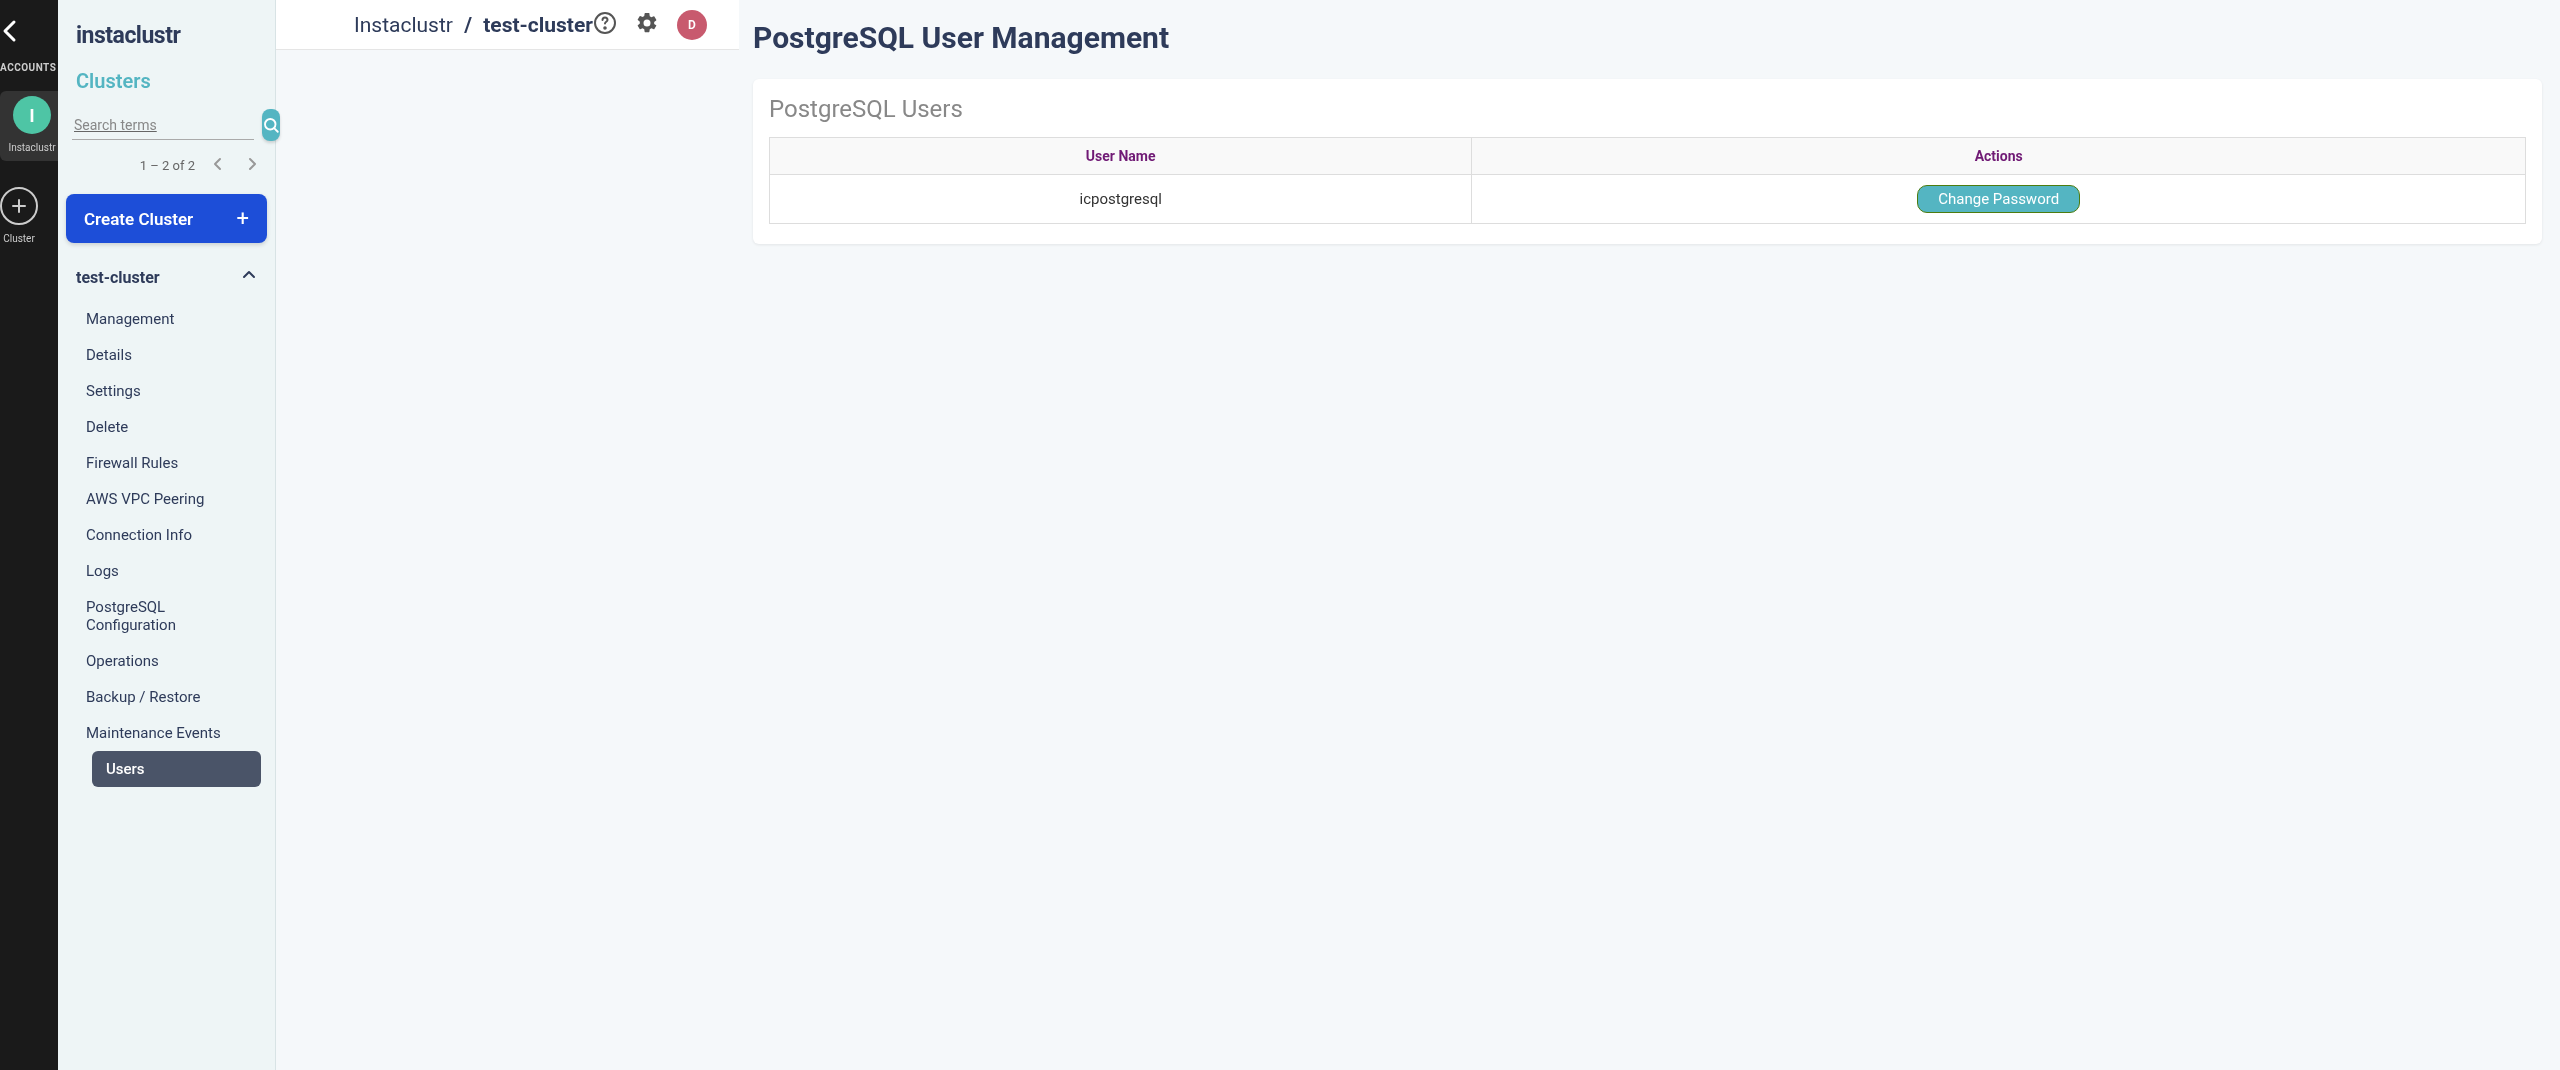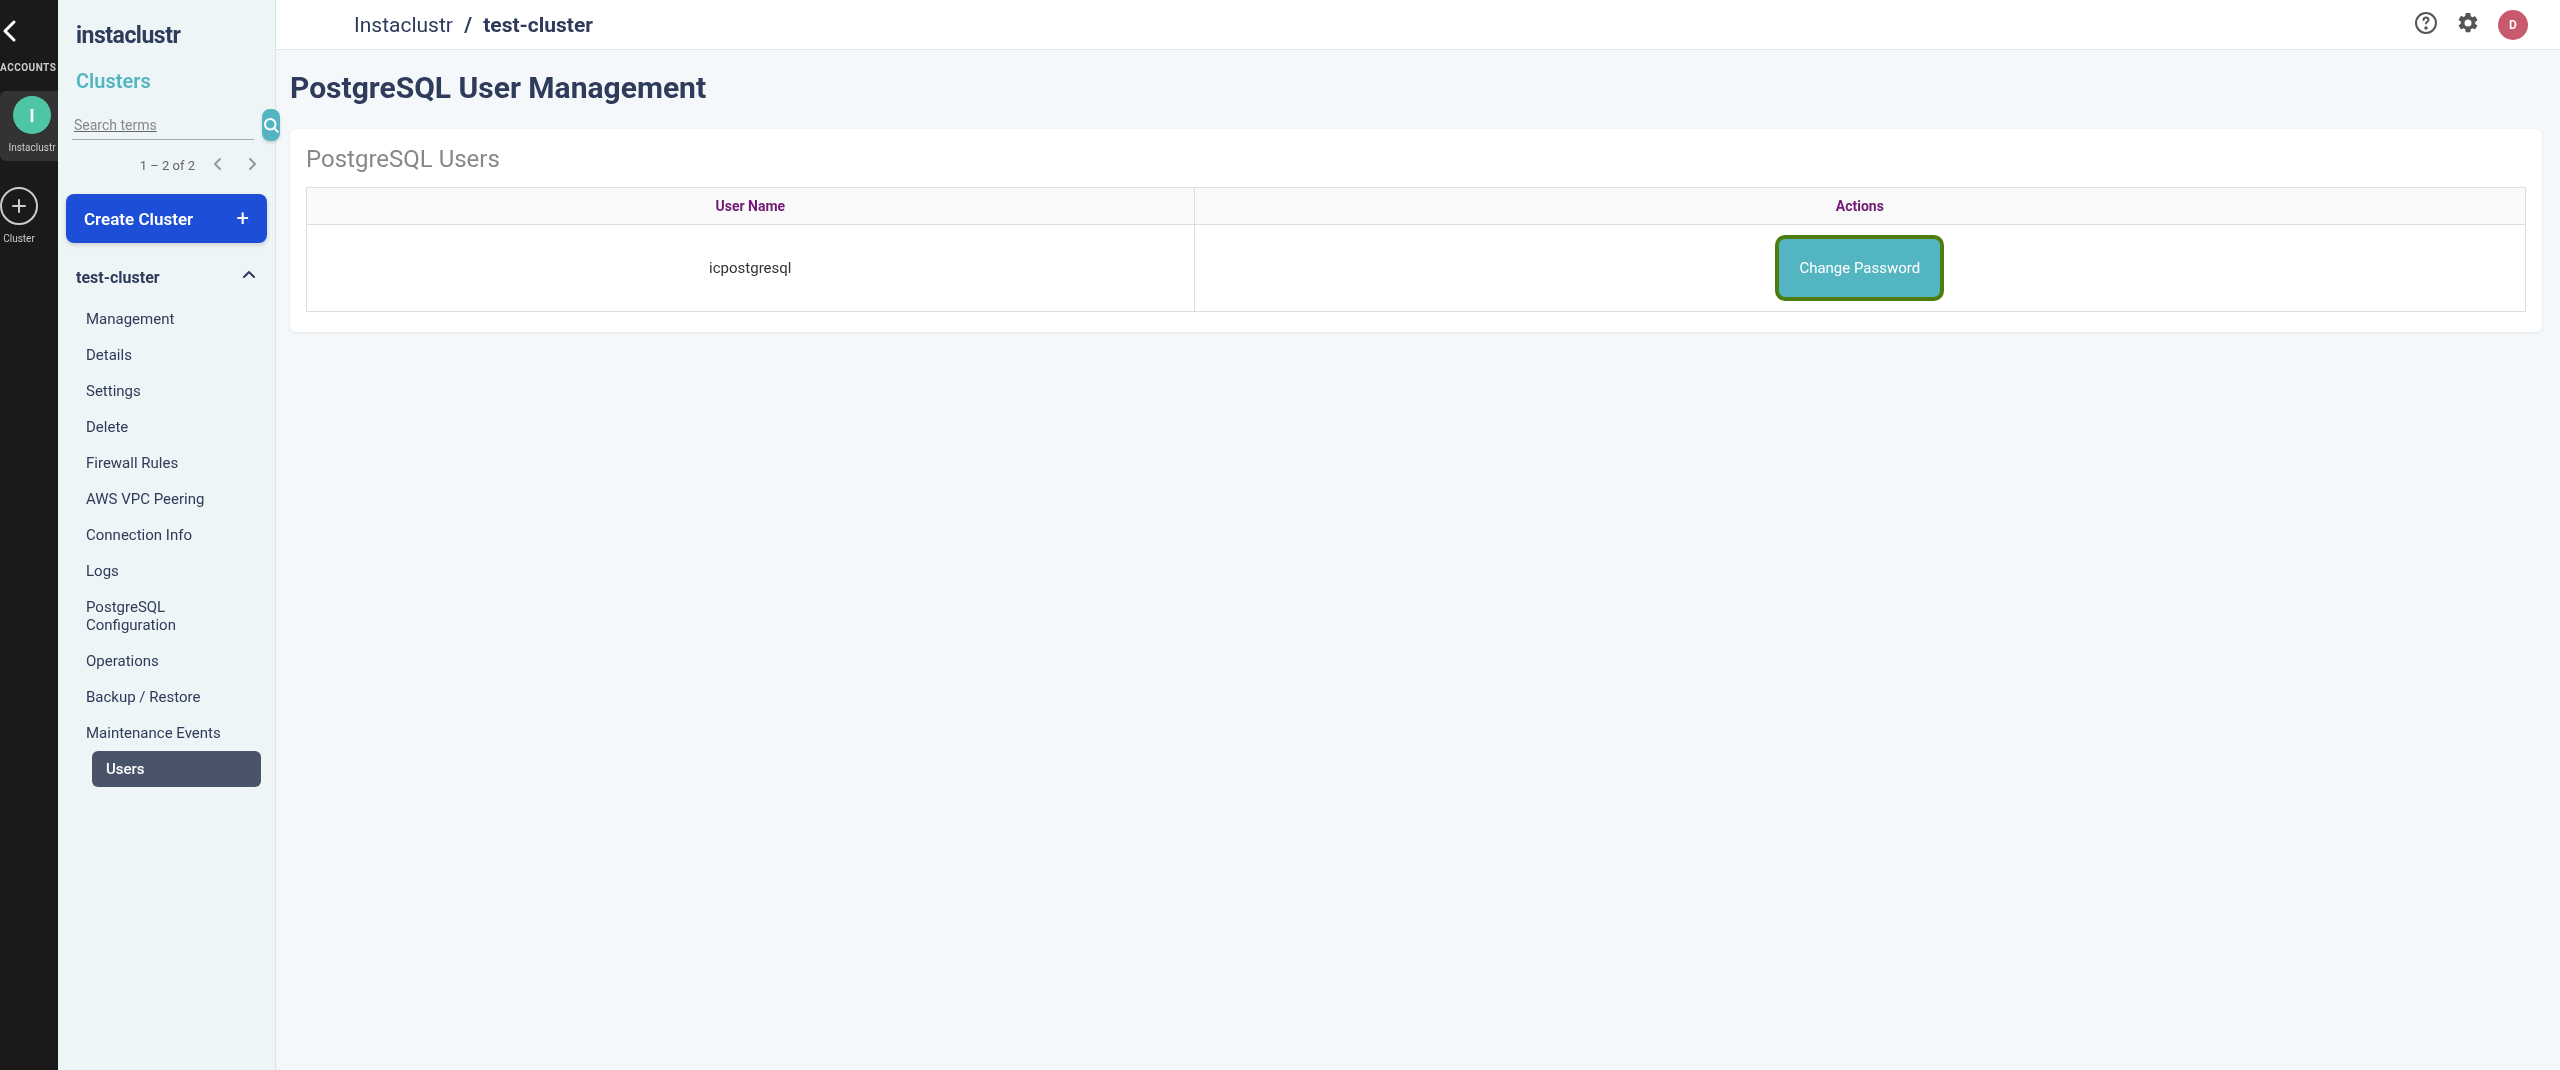--- a/index.html
+++ b/index.html
@@ -228,21 +228,21 @@
       background: #4a5468;
       color: white;
       font-weight: 500;
       margin-left: 20px;
     }
     
     
     .main-content {
       flex: 1;
       display: flex;
-      flex-direction: column;
+      flex-direction: row;
       overflow: hidden;
     }
     
     .top-bar {
       height: 50px;
       background: white;
       border-bottom: 1px solid #e5e5e5;
       display: flex;
       align-items: center;
       justify-content: space-between;
@@ -348,25 +348,25 @@
     }
     
     .users-table td:first-child {
       border-right: 1px solid #ddd;
     }
     
     .change-pwd-btn {
       display: inline-block;
       background: #54b5c2;
       color: white;
-      padding: 20px 20px;
+      padding: 4px 20px;
       border-radius: 6px;
       font-size: 15px;
       cursor: pointer;
-      border: 4px solid #4d7c0f;
+      border: 1px solid #4d7c0f;
       border-radius: 10px;
     }
     
     .col-username { width: 40%; }
     .col-actions { width: 60%; }
   </style>
 </head>
 <body>
 
 <div class="accounts-sidebar">

